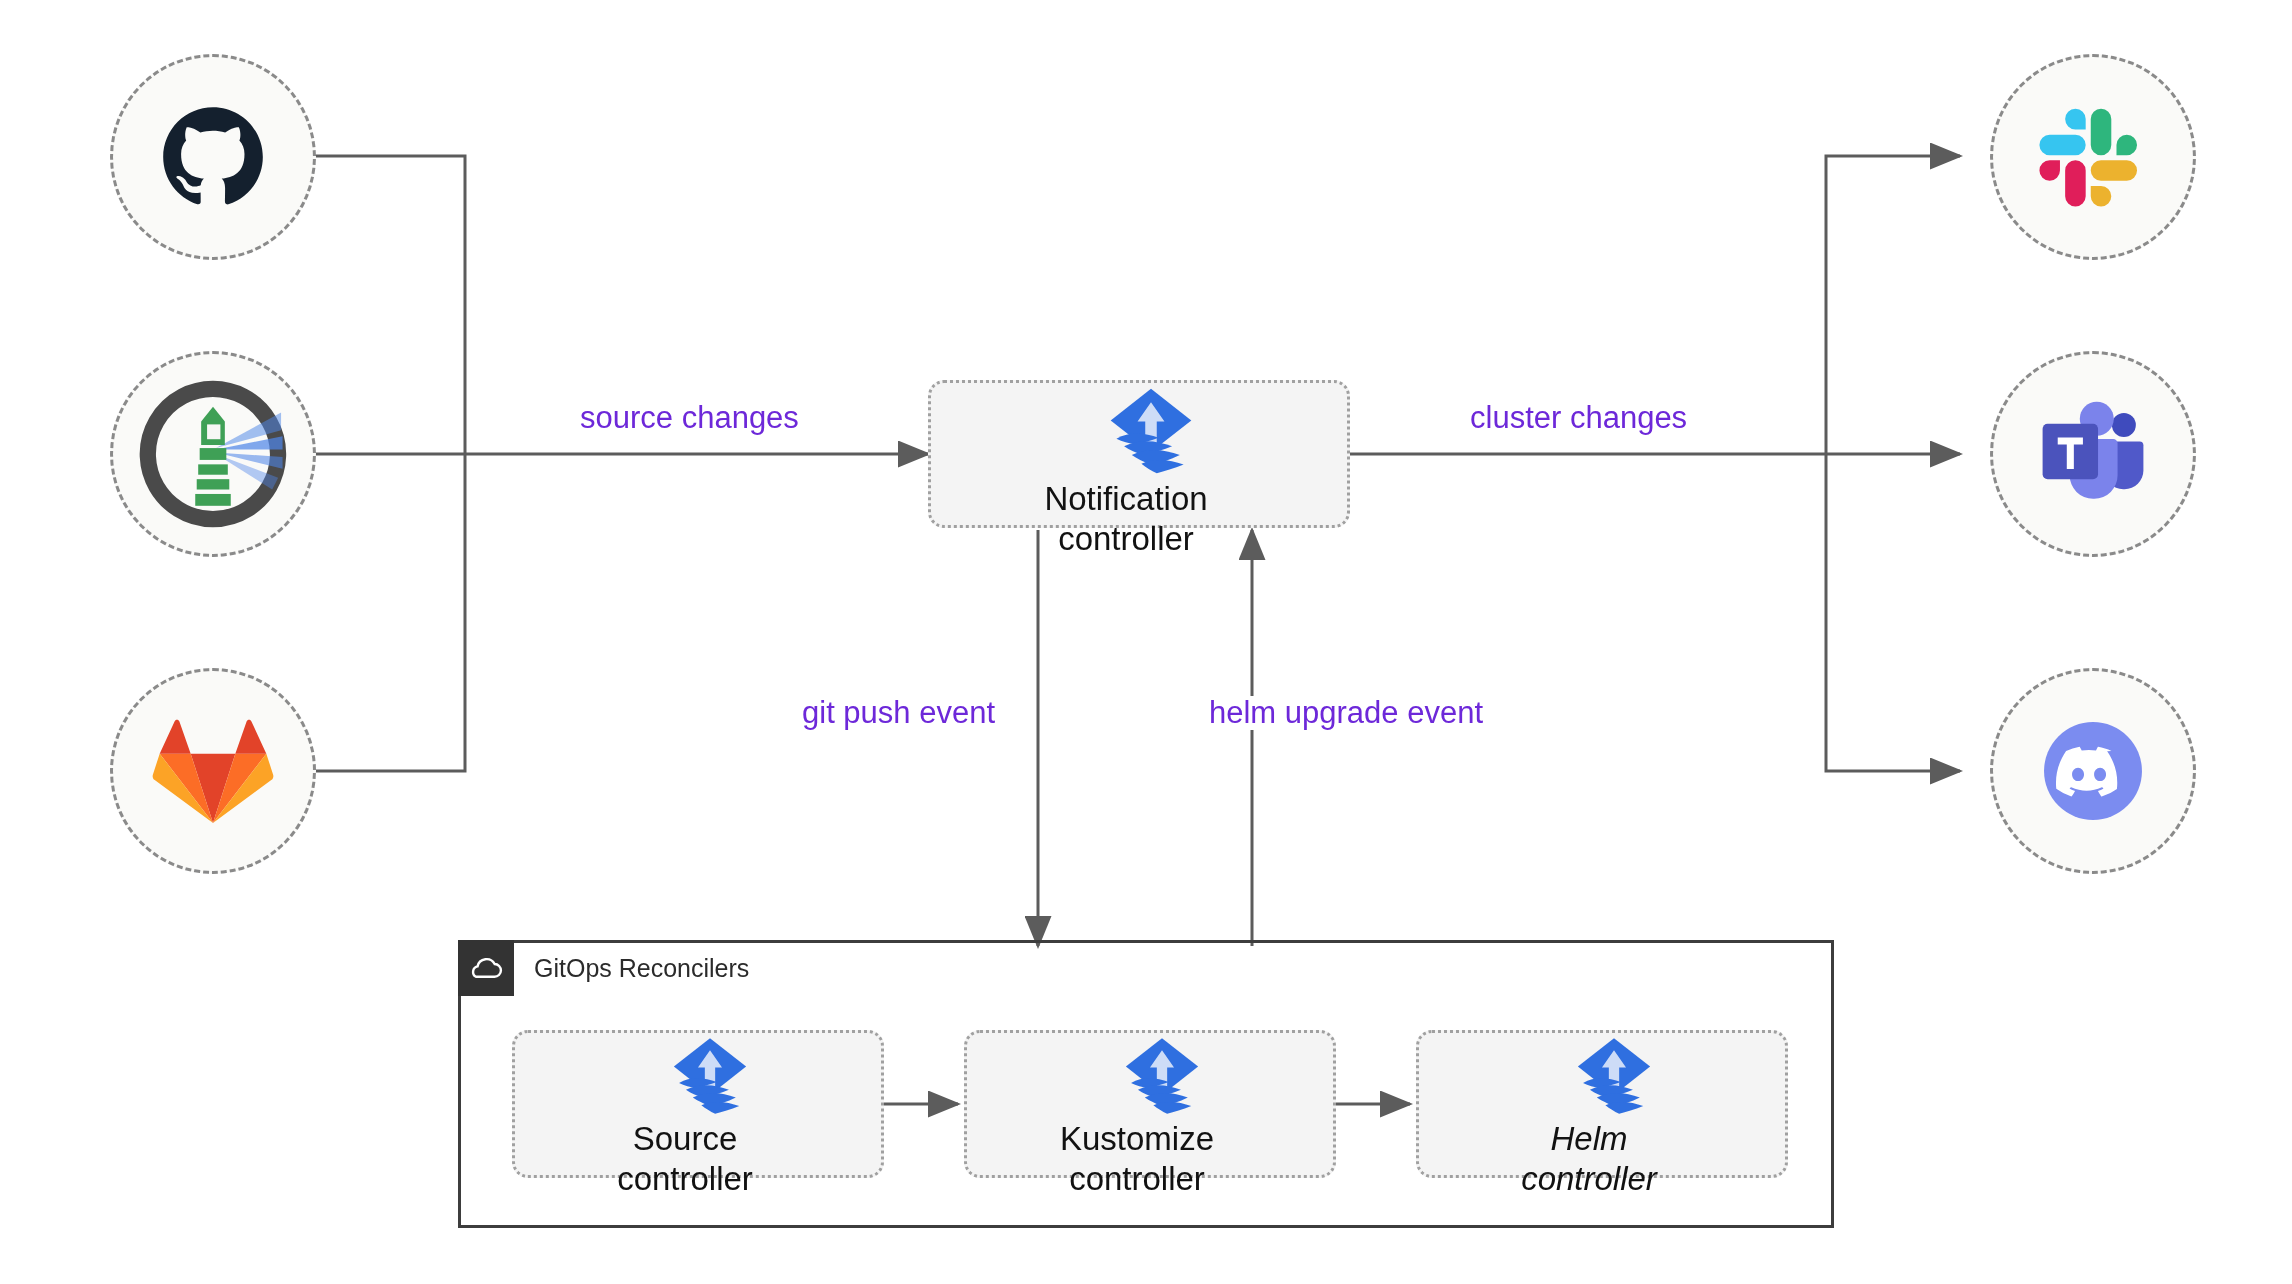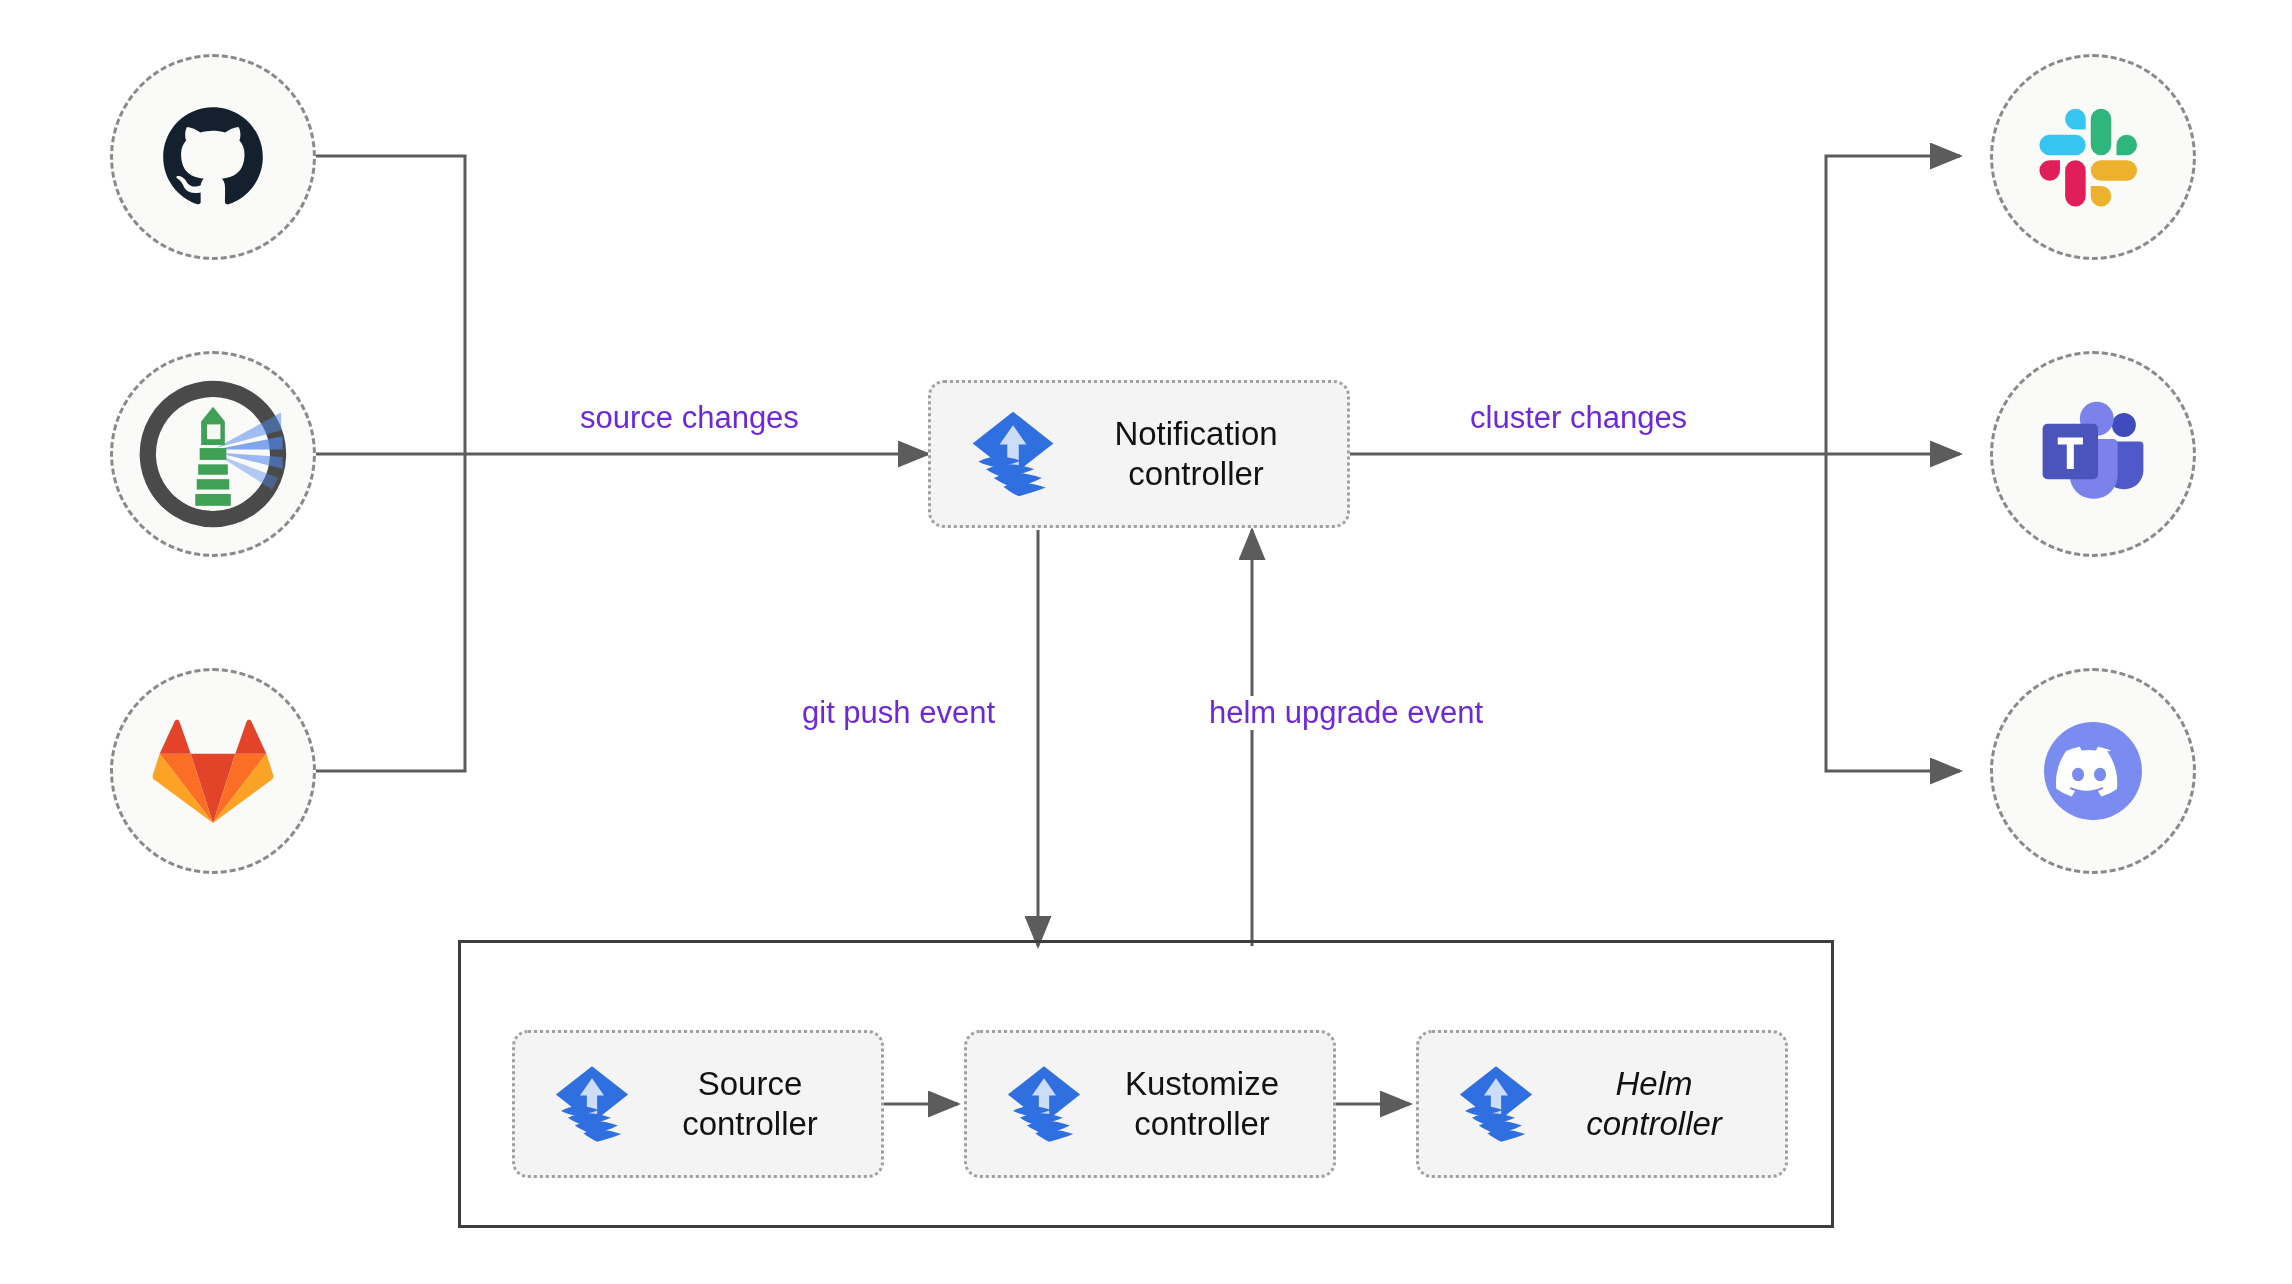--- a/index.html
+++ b/index.html
@@ -55,21 +55,21 @@
     align-items: center;
     justify-content: center;
   }
   .node-box {
     position: absolute;
     background: #f4f4f4;
     border: 3px dotted #a0a0a0;
     border-radius: 16px;
     box-sizing: border-box;
     display: flex;
-    flex-direction: row;
+    flex-direction: column;
     align-items: center;
     justify-content: flex-start;
   }
   .node-box .flux-mark {
     flex: 0 0 auto;
     margin-left: 34px;
     margin-right: 10px;
   }
   .node-box .node-label {
     flex: 1 1 auto;
@@ -259,20 +259,28 @@
   <div class="node-box" style="left:928px; top:380px; width:422px; height:148px;">
     <svg class="flux-mark" width="96" height="96" viewBox="0 0 100 100">
         <use href="#flux-logo"></use>
       </svg>
     <div class="node-label">Notification
 controller</div>
   </div>
 
   <div class="container-box" style="left:458px; top:940px; width:1376px; height:288px;"></div>
 
+  <div class="container-header" style="left:458px; top:940px;">
+    <div class="container-badge">
+      <svg width="40" height="28" viewBox="0 0 100 70">
+          <use href="#cloud-logo"></use>
+        </svg>
+    </div>
+    <div class="container-title">GitOps Reconcilers</div>
+  </div>
 
   <div class="node-box" style="left:512px; top:1030px; width:372px; height:148px;">
     <svg class="flux-mark" width="86" height="86" viewBox="0 0 100 100">
         <use href="#flux-logo"></use>
       </svg>
     <div class="node-label">Source
 controller</div>
   </div>
 
   <div class="node-box" style="left:964px; top:1030px; width:372px; height:148px;">

